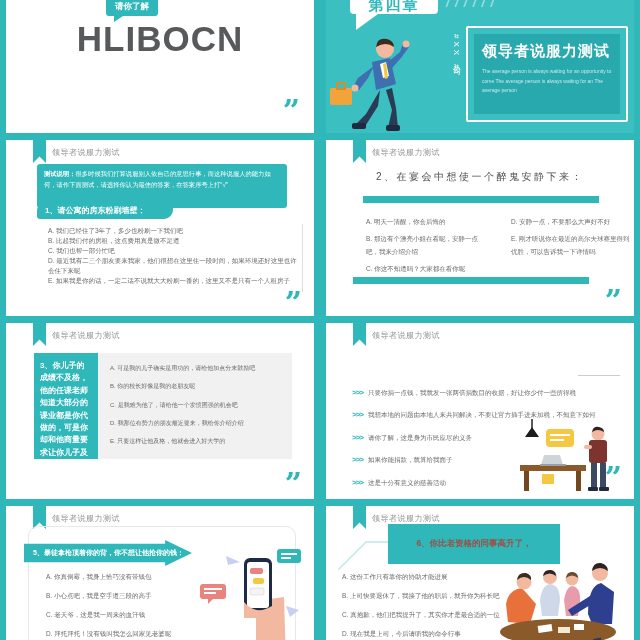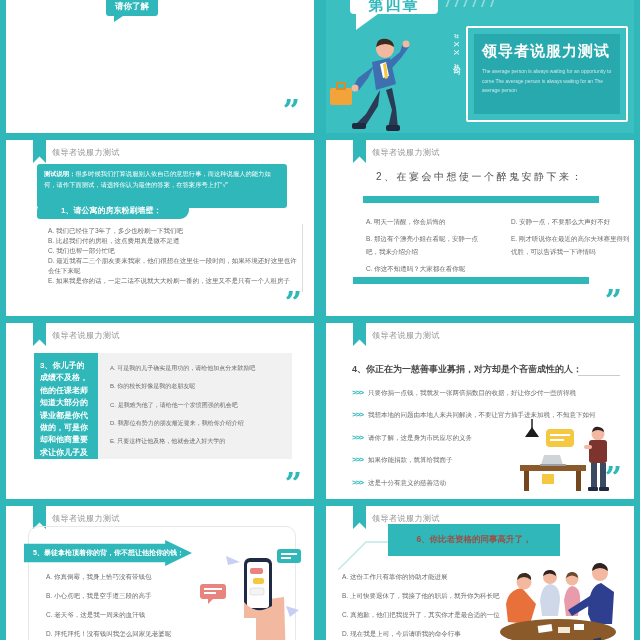--- a/index.html
+++ b/index.html
@@ -25,20 +25,21 @@
 
   <div class="card" style="left:6px;top:0;width:308px;height:133px;">
     <div style="position:absolute;left:100px;top:-2px;padding:3px 9px;background:var(--teal);color:#fff;
                 font-size:8.5px;font-weight:bold;border-radius:3px;">
       <span>请你了解</span>
       <div style="position:absolute;left:8px;bottom:-6px;width:0;height:0;border-top:6px solid var(--teal);
                   border-right:9px solid transparent;"></div>
     </div>
     <div style="position:absolute;left:0;right:0;top:18px;text-align:center;font-size:35px;font-weight:800;
                 color:#58595B;letter-spacing:1px;line-height:1.2;">
+      <div>HLIBOCN</div>
     </div>
     <div class="quote" style="top:96px;right:14px;">”</div>
   </div>
 
   <div class="card" style="left:326px;top:0;width:308px;height:133px;background:var(--teal-light);">
     <div style="position:absolute;left:120px;top:-6px;font-size:14px;font-weight:bold;font-style:italic;
                 color:rgba(255,255,255,.45);letter-spacing:5px;">//////</div>
     <div style="position:absolute;left:24px;top:-12px;width:88px;height:26px;background:#fff;border-radius:4px;
                 text-align:center;line-height:34px;color:var(--teal);font-weight:bold;font-size:15px;letter-spacing:2px;">第四章</div>
     <div style="position:absolute;left:30px;top:14px;width:0;height:0;border-top:16px solid #fff;
@@ -75,21 +76,21 @@
   </div>
 
   <div class="card" style="left:6px;top:140px;width:308px;height:176px;">
     <div class="bm"></div>
     <div class="hdr">领导者说服力测试</div>
     <div class="tealbox" style="position:absolute;left:31px;top:24px;width:236px;height:34px;border-radius:3px;
                 padding:5px 7px;font-size:6.3px;line-height:1.7;">
       <span style="font-weight:bold;">测试说明：</span><span>很多时候我们打算说服别人依自己的意思行事，而这种说服人的能力如何，请作下面测试，请选择你认为最佳的答案，在答案序号上打“√”</span>
     </div>
     <div class="tealbox" style="position:absolute;left:31px;top:62px;width:128px;height:17px;border-radius:9px 3px 9px 3px;
-                font-size:8px;font-weight:bold;line-height:17px;padding-left:24px;">1、请公寓的房东粉刷墙壁：</div>
+                font-size:8px;font-weight:bold;line-height:17px;padding-left:8px;">1、请公寓的房东粉刷墙壁：</div>
     <div style="position:absolute;left:296px;top:84px;width:1px;height:68px;background:#ddd;"></div>
     <div style="position:absolute;left:42px;top:86px;width:250px;">
       <div class="opt">A. 我们已经住了3年了，多少也粉刷一下我们吧</div>
       <div class="opt">B. 比起我们付的房租，这点费用真是微不足道</div>
       <div class="opt">C. 我们也帮一部分忙吧</div>
       <div class="opt">D. 最近我有二三个朋友要来我家，他们很想在这里住一段时间，如果环境还好这里也许会住下来呢</div>
       <div class="opt">E. 如果我是你的话，一定二话不说就大大粉刷一番的，这里又不是只有一个人租房子</div>
     </div>
     <div class="quote" style="top:148px;">”</div>
   </div>
@@ -125,21 +126,20 @@
       <div class="opt" style="font-size:6px;margin-bottom:9px;">C. 是我难为他了，请给他一个发愤图强的机会吧</div>
       <div class="opt" style="font-size:6px;margin-bottom:9px;">D. 我那位有势力的朋友最近要来，我给你介绍介绍</div>
       <div class="opt" style="font-size:6px;">E. 只要这样让他及格，他就会进入好大学的</div>
     </div>
     <div class="quote" style="top:146px;">”</div>
   </div>
 
   <div class="card" style="left:326px;top:323px;width:308px;height:176px;">
     <div class="bm"></div>
     <div class="hdr">领导者说服力测试</div>
-    <div style="position:absolute;left:26px;top:40px;width:260px;font-size:9px;font-weight:bold;color:#4a4a4a;">4、你正在为一慈善事业募捐，对方却是个吝啬成性的人：</div>
     <div style="position:absolute;left:252px;top:52px;width:42px;height:1px;background:#ccc;"></div>
     <div style="position:absolute;left:26px;top:64px;width:272px;">
       <div class="opt" style="margin-bottom:10px;"><span class="item-chevron">&gt;&gt;&gt;</span><span>只要你捐一点钱，我就发一张两倍捐数目的收据，好让你少付一些所得税</span></div>
       <div class="opt" style="margin-bottom:10px;"><span class="item-chevron">&gt;&gt;&gt;</span><span>我想本地的问题由本地人来共同解决，不要让官方插手进来加税，不知意下如何</span></div>
       <div class="opt" style="margin-bottom:10px;"><span class="item-chevron">&gt;&gt;&gt;</span><span>请你了解，这是身为市民应尽的义务</span></div>
       <div class="opt" style="margin-bottom:10px;"><span class="item-chevron">&gt;&gt;&gt;</span><span>如果你能捐款，就算给我面子</span></div>
       <div class="opt"><span class="item-chevron">&gt;&gt;&gt;</span><span>这是十分有意义的慈善活动</span></div>
     </div>
 
     <svg viewBox="0 0 115 72" style="position:absolute;left:186px;top:96px;width:115px;height:72px;">
@@ -200,21 +200,21 @@
       <rect x="83" y="11" width="10" height="2" fill="#fff"></rect>
     </svg>
   </div>
 
   <div class="card" style="left:326px;top:506px;width:308px;height:176px;">
     <div class="bm"></div>
     <div class="hdr">领导者说服力测试</div>
     <svg viewBox="0 0 60 40" style="position:absolute;left:12px;top:24px;width:60px;height:40px;">
       <polyline points="0,40 28,12 58,12" fill="none" stroke="#BFE8E9" stroke-width="1.5"></polyline>
     </svg>
-    <div class="tealbox" style="position:absolute;left:62px;top:18px;width:172px;height:32px;display:flex;
+    <div class="tealbox" style="position:absolute;left:62px;top:18px;width:172px;height:40px;display:flex;
                 flex-direction:column;justify-content:center;text-align:center;color:#9C4F44;
                 font-weight:bold;font-size:8.5px;line-height:1.8;">
       <div>6、你比老资格的同事高升了，</div>
     </div>
     <div style="position:absolute;left:16px;top:66px;width:175px;">
       <div class="opt" style="margin-bottom:9px;">A. 这份工作只有靠你的协助才能进展</div>
       <div class="opt" style="margin-bottom:9px;">B. 上司快要退休了，我接了他的职后，就升你为科长吧</div>
       <div class="opt" style="margin-bottom:9px;">C. 真抱歉，他们把我提升了，其实你才是最合适的一位</div>
       <div class="opt" style="margin-bottom:9px;">D. 现在我是上司，今后请听我的命令行事</div>
 

